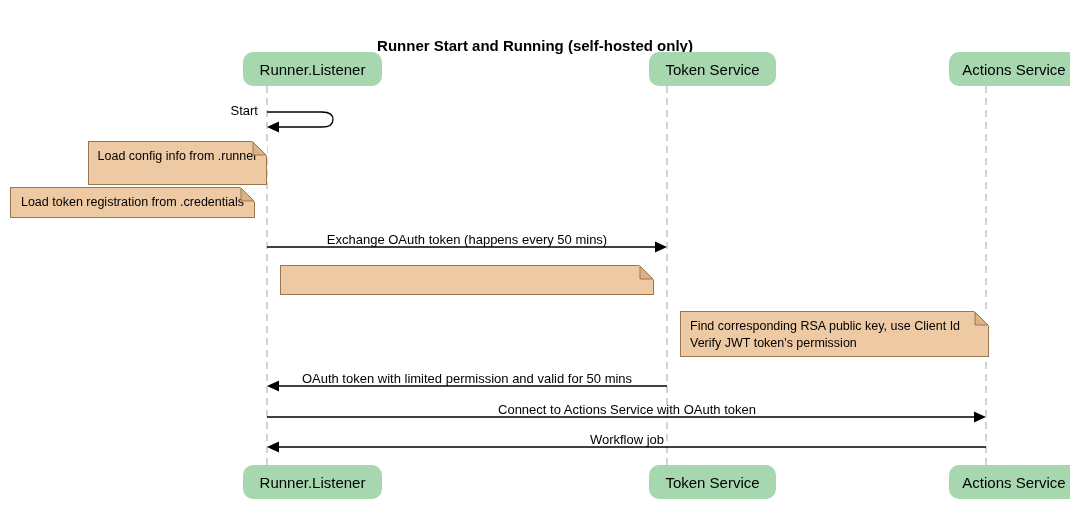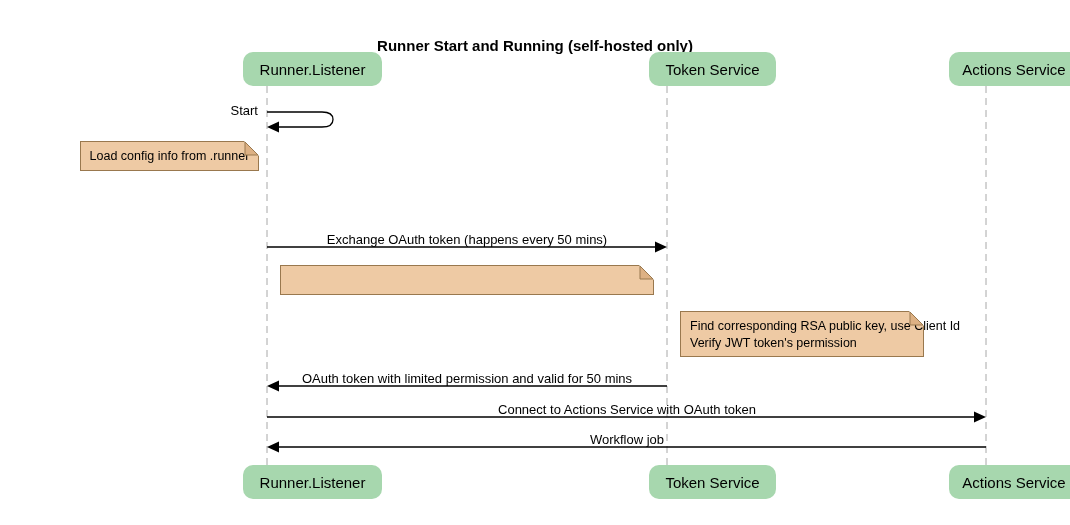--- a/index.html
+++ b/index.html
@@ -29,24 +29,24 @@
   .row-bottom .participant { top:465px; }
   .note {
     position:absolute; background:var(--note_fill,#eecaa4);
     border:1px solid var(--note_border,#99784e);
     font-size:12.5px; white-space:nowrap; box-sizing:border-box;
   }
   .note-center { text-align:center; }
   .note-fold { position:absolute; top:-1px; right:-1px; }
   .fold-cover { fill:#ffffff; }
   .fold-flap  { fill:var(--note_fold,#ddb184); stroke:var(--note_border,#99784e); stroke-width:1; }
-  .n1 { left:80px;  top:141px; width:179px; height:30px; line-height:28px; }
+  .n1 { left:88px;  top:141px; width:179px; height:44px; line-height:28px; }
   .n2 { left:10px;  top:187px; width:245px; height:31px; line-height:29px; }
   .n3 { left:280px; top:265px; width:374px; height:30px; line-height:28px; }
-  .n4 { left:680px; top:311px; width:244px; height:46px; padding:6px 9px 0; line-height:17px; text-align:left; }
+  .n4 { left:680px; top:311px; width:309px; height:46px; padding:6px 9px 0; line-height:17px; text-align:left; }
   .msg-label {
     position:absolute; font-size:13px; white-space:nowrap;
     transform:translateX(-50%);
   }
   .m-exchange { left:467px; top:232px; }
   .m-return   { left:467px; top:371px; }
   .m-connect  { left:627px; top:402px; }
   .m-workflow { left:627px; top:432px; }
   .m-start {
     position:absolute; left:196px; top:103px; width:62px;
@@ -90,20 +90,27 @@
   <div class="m-start">Start</div>
 
   <div class="note note-center n1">
     <span>Load config info from .runner</span>
     <svg class="note-fold" width="15" height="15">
       <path class="fold-cover" d="M0,0 L15,0 L15,15 Z"></path>
       <path class="fold-flap" d="M1,1 L14,14 L1,14 Z"></path>
     </svg>
   </div>
 
+  <div class="note note-center n2">
+    <span>Load token registration from .credentials</span>
+    <svg class="note-fold" width="15" height="15">
+      <path class="fold-cover" d="M0,0 L15,0 L15,15 Z"></path>
+      <path class="fold-flap" d="M1,1 L14,14 L1,14 Z"></path>
+    </svg>
+  </div>
 
   <div class="msg-label m-exchange">Exchange OAuth token (happens every 50 mins)</div>
 
   <div class="note note-center n3">
     <svg class="note-fold" width="15" height="15">
       <path class="fold-cover" d="M0,0 L15,0 L15,15 Z"></path>
       <path class="fold-flap" d="M1,1 L14,14 L1,14 Z"></path>
     </svg>
   </div>
 

